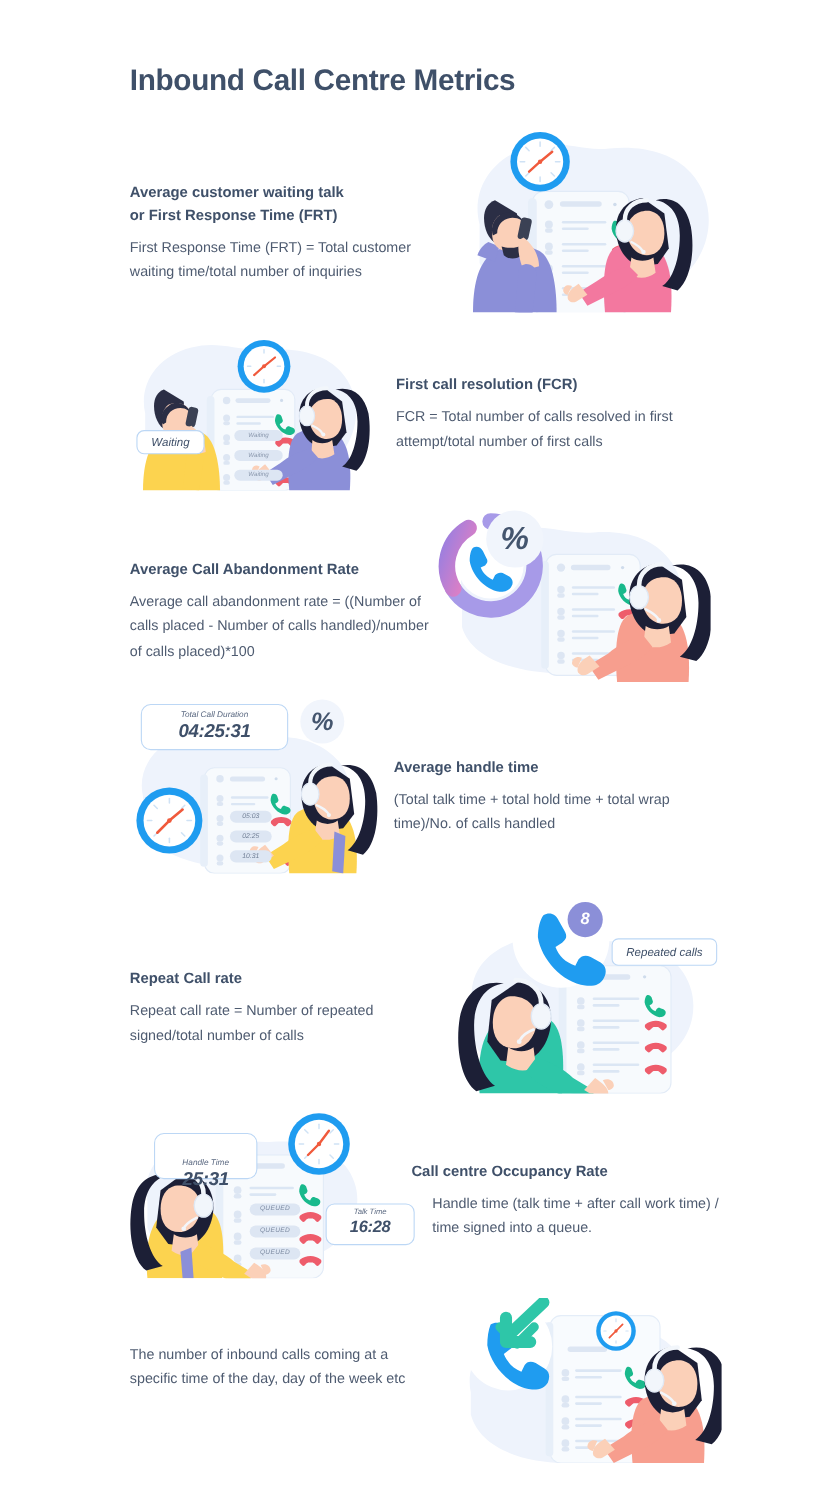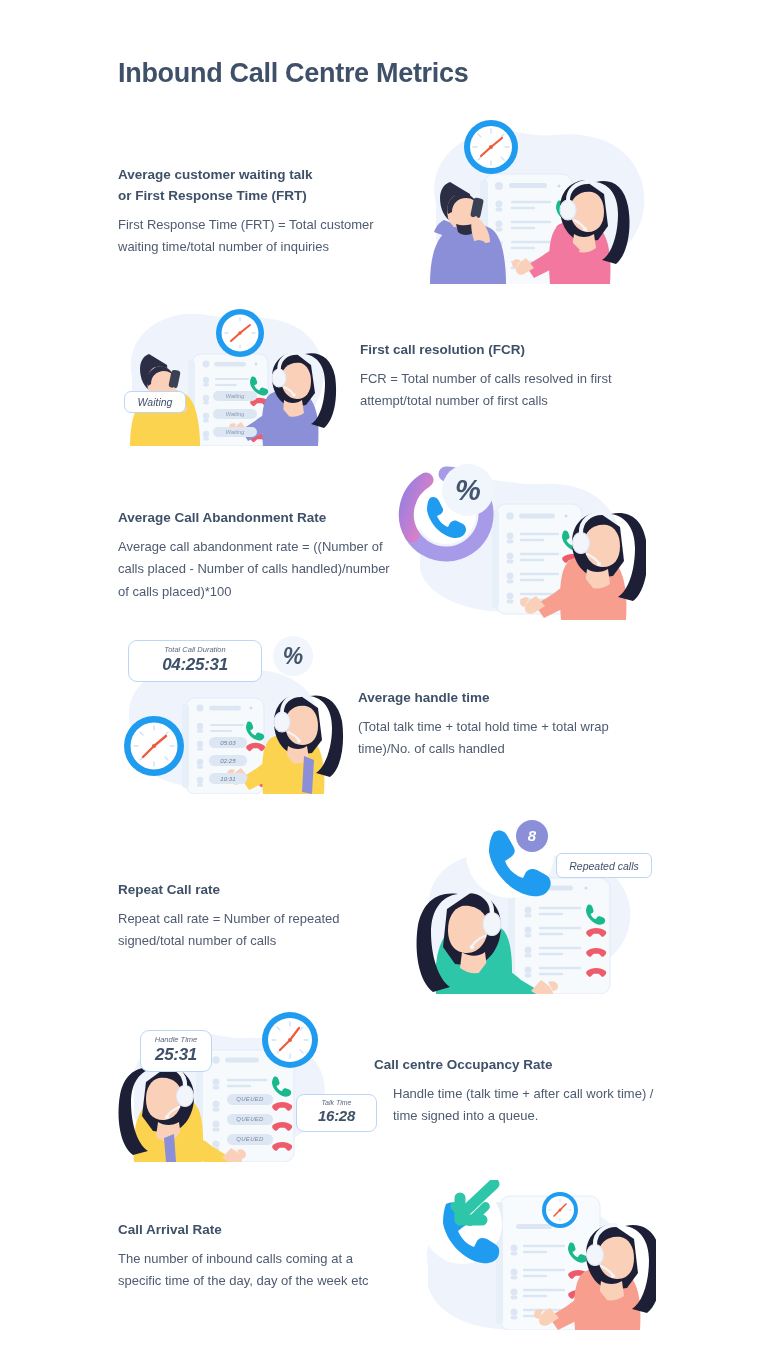--- a/index.html
+++ b/index.html
@@ -587,40 +587,39 @@
         <path d="M69 75c0-11-9-19-21-19" stroke="#f2f6fb" stroke-width="4.2" fill="none" stroke-linecap="round"></path>
         <path d="M63 97c-4 2-8 4-11 8" stroke="#f2f6fb" stroke-width="2.3" fill="none" stroke-linecap="round"></path>
         <circle cx="51" cy="107" r="2.1" fill="#f2f6fb"></circle>
         <path d="M63 112c-6 4-15 4-21 0l-2 15c9 6 19 6 25 0z" fill="#fbd0b8"></path>
         <path d="M65 121c11 2 24 9 32 16l18 11-9 13-26-13c-11-5-19-11-23-17z" fill="#fcd34f"></path>
         <path d="M115 138c7 4 11 8 11 13 0 4-5 6-9 4l-11-7z" fill="#fbd0b8"></path>
         <path d="M121 140c4-2 9 0 9 5 0 2-3 4-5 4z" fill="#fbd0b8"></path>
         <path d="M58 124l-10 4 2 24h10z" fill="#8b8fd8"></path>
       </g>
     </svg>
-    <div class="ilabel" style="left:24px; top:20px; width:72px; height:42px; padding-top:4px; border-radius:9px;text-align:center;">
+    <div class="ilabel" style="left:24px; top:20px; width:94px; height:42px; padding-top:21px; border-radius:9px;text-align:center;">
       <span class="small">Handle Time</span>
       <span class="big">25:31</span>
     </div>
     <div class="ilabel" style="left:180px; top:84px; width:81px; height:38px; padding-top:3px; border-radius:8px;">
       <span class="small" style="font-size:7px;">Talk Time</span>
       <span class="big" style="font-size:15px;">16:28</span>
     </div>
     <div class="qpill" style="left:111px; top:84px; width:46px;"><span>QUEUED</span></div>
     <div class="qpill" style="left:111px; top:104px; width:46px;"><span>QUEUED</span></div>
     <div class="qpill" style="left:111px; top:124px; width:46px;"><span>QUEUED</span></div>
   </div>
 
   <div class="txt" style="left:374px; top:1055px; width:290px;">
     <h3>Call centre Occupancy Rate</h3>
     <p style="width:266px;margin-left:19px;">Handle time (talk time + after call work time) / time signed into a queue.</p>
   </div>
 
   <div class="txt" style="left:118px; top:1220px; width:280px;">
-    <h3>Call Arrival Rate</h3>
     <p style="width:252px;">The number of inbound calls coming at a specific time of the day, day of the week etc</p>
   </div>
 
   <div class="illus" style="left:412px; top:1180px; width:244px; height:150px;">
     <svg width="244" height="150" viewBox="0 0 244 150">
       <path d="M16 86c-6-28 14-54 48-62 28-6 46 4 74 2 30-2 52 6 66 24 16 22 14 50-4 70-18 18-56 30-96 30-42 0-80-14-88-44z" fill="#eef3fc"></path>
       <rect x="88" y="16" width="100" height="134" rx="10" fill="#f8fbfe" stroke="#e4edf8" stroke-width="1"></rect>
       <rect x="84" y="22" width="7" height="122" rx="3.5" fill="#e7eff9"></rect>
       <rect x="104" y="44" width="36" height="5" rx="2.5" fill="#dde6f3"></rect>
       <circle cx="150" cy="46" r="1.5" fill="#cfdcec"></circle>

